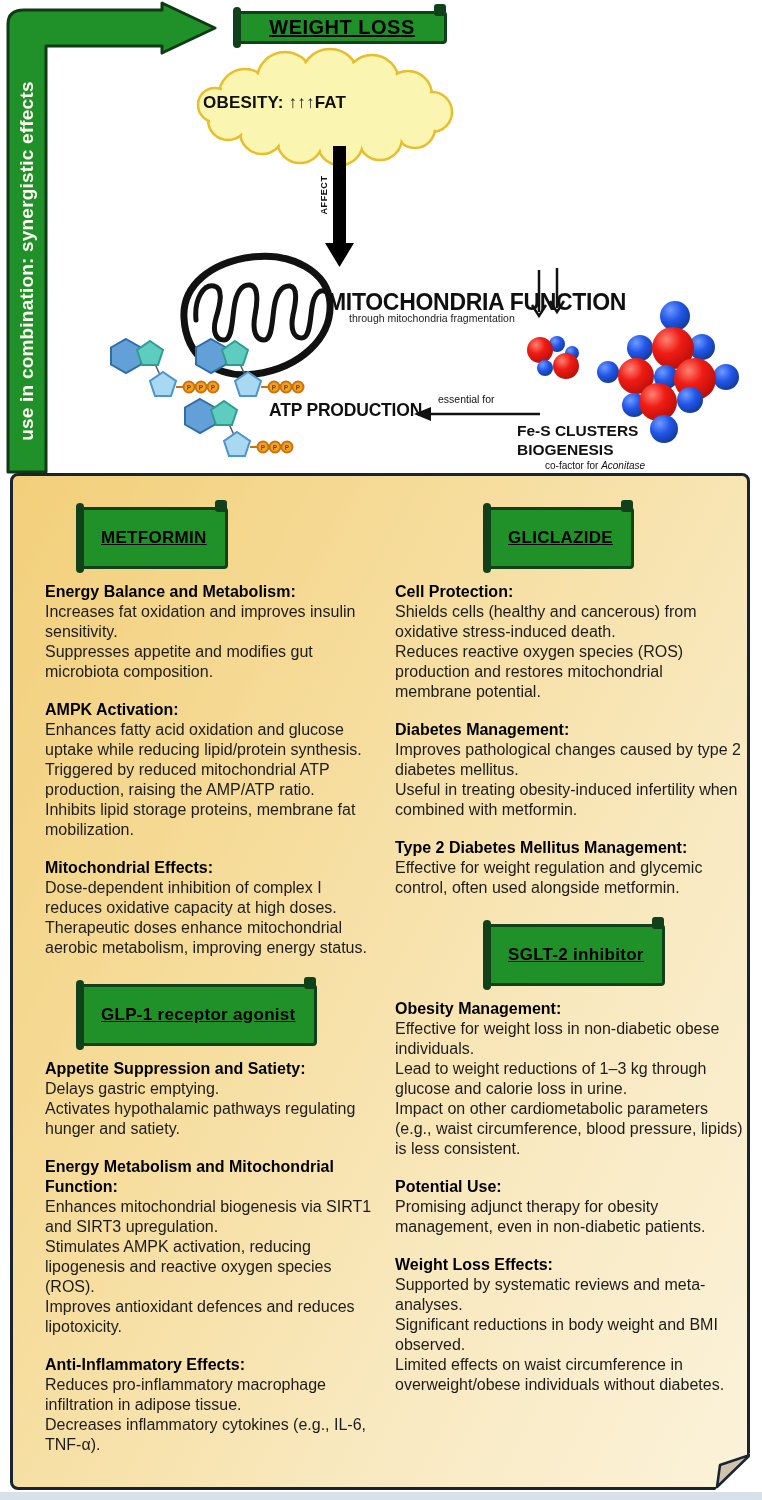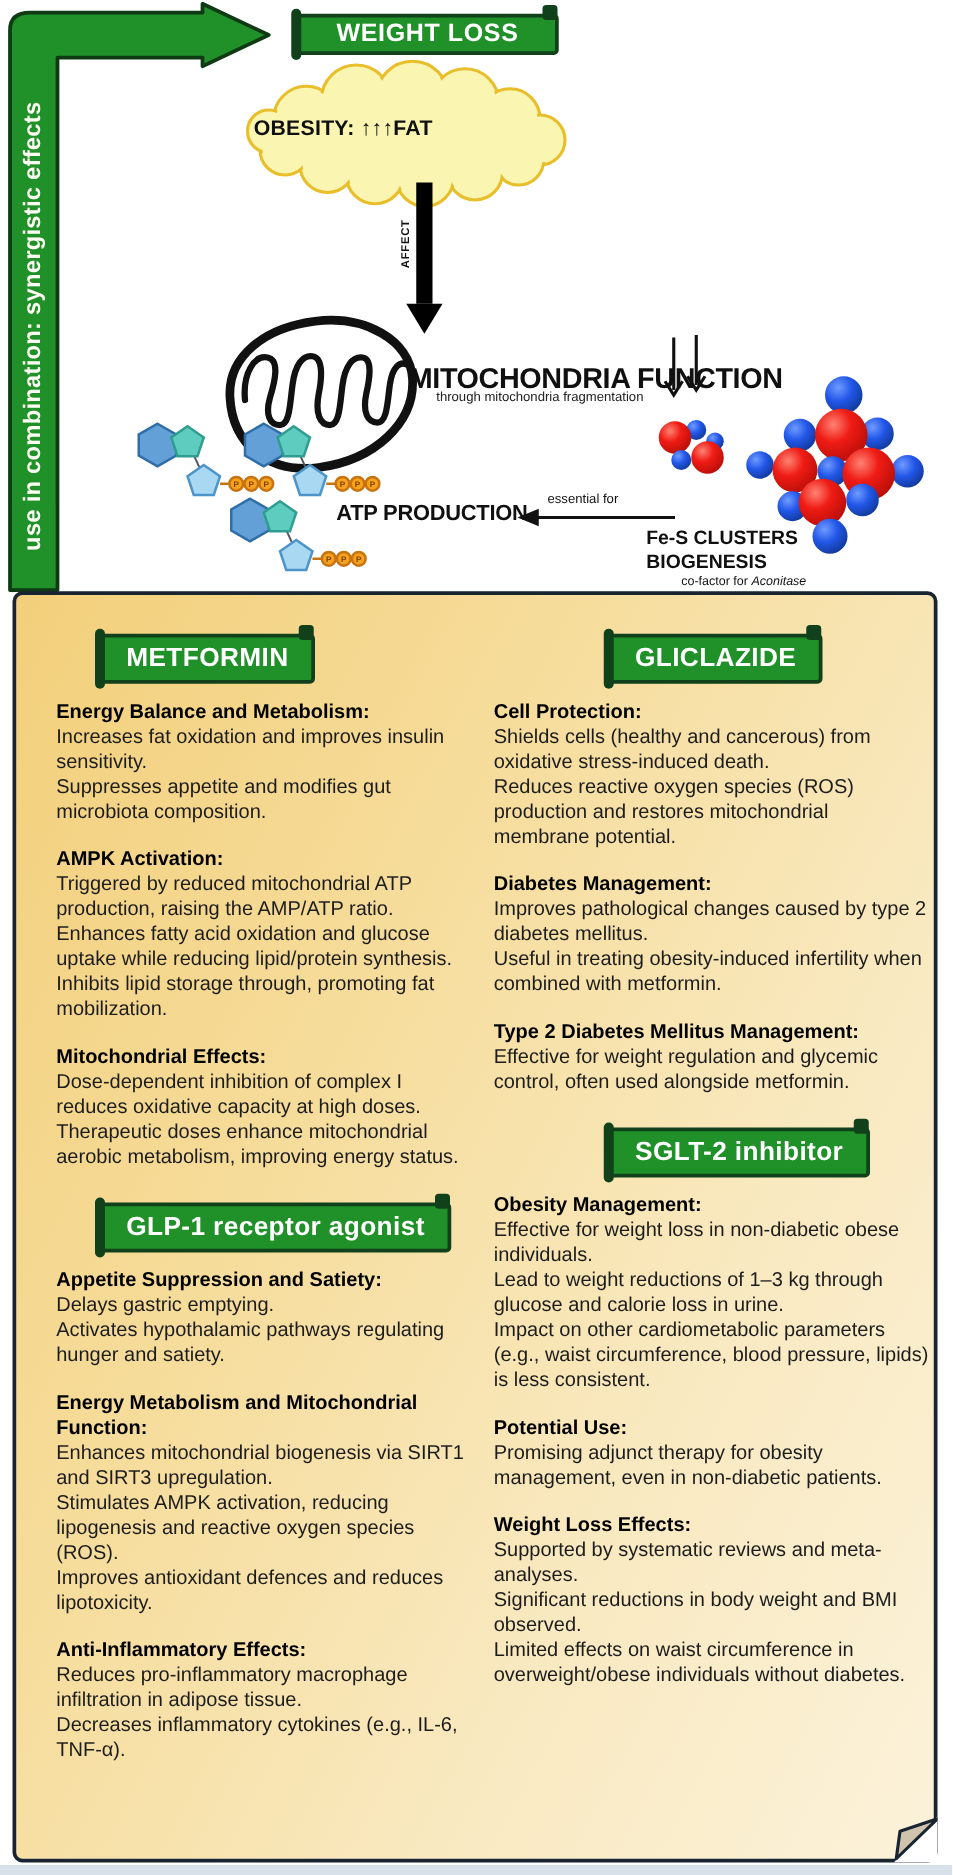--- a/index.html
+++ b/index.html
@@ -10,21 +10,21 @@
   }
   #top-svg { position:absolute; left:0; top:0; z-index:1; }
   .label { position:absolute; z-index:3; color:#101010; }
   .center { text-align:left; }
   .nowrap { white-space:nowrap; }
 
   
   .sign {
     position:absolute; z-index:3;
     background:#1f9128; border:3px solid #10411a; border-radius:4px;
-    color:#ffffff; font-weight:bold; text-align:center;
+    color:#000000; font-weight:bold; text-align:center;text-decoration:underline;
   }
   .sign::before {
     content:""; position:absolute; left:-7px; top:-7px; bottom:-7px; width:8px;
     background:#10411a; border-radius:4px;
   }
   .sign::after {
     content:""; position:absolute; right:-2px; top:-10px; width:12px; height:12px;
     background:#10411a; border-radius:3px; z-index:-1;
   }
   .wl-sign { left:237px; top:11px; width:210px; height:33px; line-height:26px; font-size:20px; letter-spacing:.5px; }
@@ -56,21 +56,21 @@
     border:3px solid #182430; border-radius:8px;
     background:linear-gradient(118deg,#f2cf7a 0%,#f6dc9a 34%,#f9e9c0 68%,#fbf2da 100%);
   }
   .corner-fold { position:absolute; right:-3px; bottom:-3px; z-index:4; }
   .bottom-strip { position:absolute; left:0; top:1492px; width:762px; height:8px; background:#d8e1ea; z-index:0; }
 
   .col { position:absolute; z-index:3; }
   .col-left  { left:45px; top:507px; width:332px; }
   .col-right { left:395px; top:507px; width:348px; }
 
-  .cat-sign { position:relative; display:inline-block; padding:5px 18px; font-size:21px;
+  .cat-sign { position:relative; display:inline-block; padding:18px 18px; font-size:17px;
               margin:0 0 13px 0; letter-spacing:.3px; }
   .mt8 { margin-top:8px; }
   .ml35 { margin-left:35px; }
   .ml92 { margin-left:92px; }
 
   .block { margin:0 0 18px 0; }
   .block p { margin:0; font-size:16px; line-height:20px; color:#1c1c1c; }
   .block p.h { font-weight:bold; color:#000; }
 </style>
 </head>
@@ -225,23 +225,23 @@
     <div class="sign cat-sign ml35">
       <span>METFORMIN</span>
     </div>
     <div class="block">
       <p class="h">Energy Balance and Metabolism:</p>
       <p>Increases fat oxidation and improves insulin sensitivity.</p>
       <p>Suppresses appetite and modifies gut microbiota composition.</p>
     </div>
     <div class="block">
       <p class="h">AMPK Activation:</p>
+      <p>Enhances fatty acid oxidation and glucose uptake while reducing lipid/protein synthesis.</p>
       <p>Triggered by reduced mitochondrial ATP production, raising the AMP/ATP ratio.</p>
-      <p>Enhances fatty acid oxidation and glucose uptake while reducing lipid/protein synthesis.</p>
-      <p>Inhibits lipid storage through, promoting fat mobilization.</p>
+      <p>Inhibits lipid storage proteins, membrane fat mobilization.</p>
     </div>
     <div class="block">
       <p class="h">Mitochondrial Effects:</p>
       <p>Dose-dependent inhibition of complex I reduces oxidative capacity at high doses.</p>
       <p>Therapeutic doses enhance mitochondrial aerobic metabolism, improving energy status.</p>
     </div>
 
     <div class="sign cat-sign ml35 mt8">
       <span>GLP-1 receptor agonist</span>
     </div>

